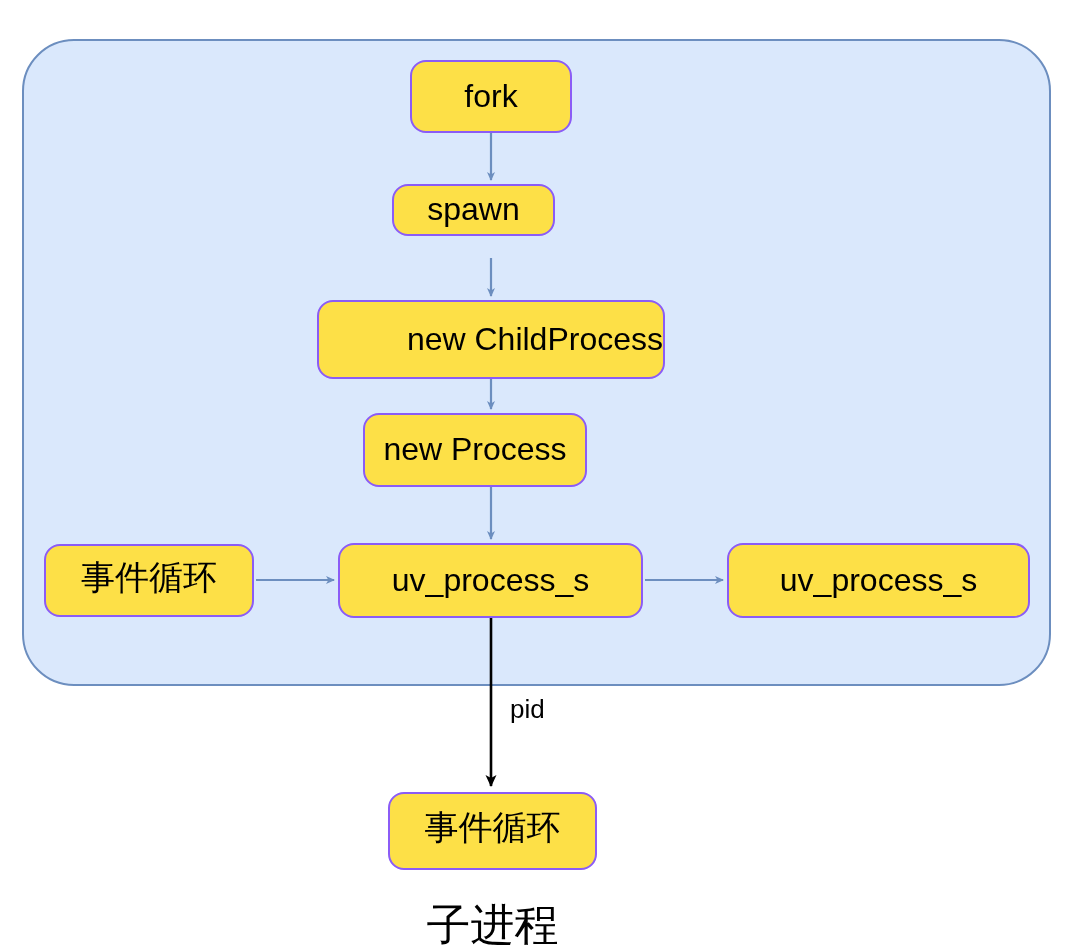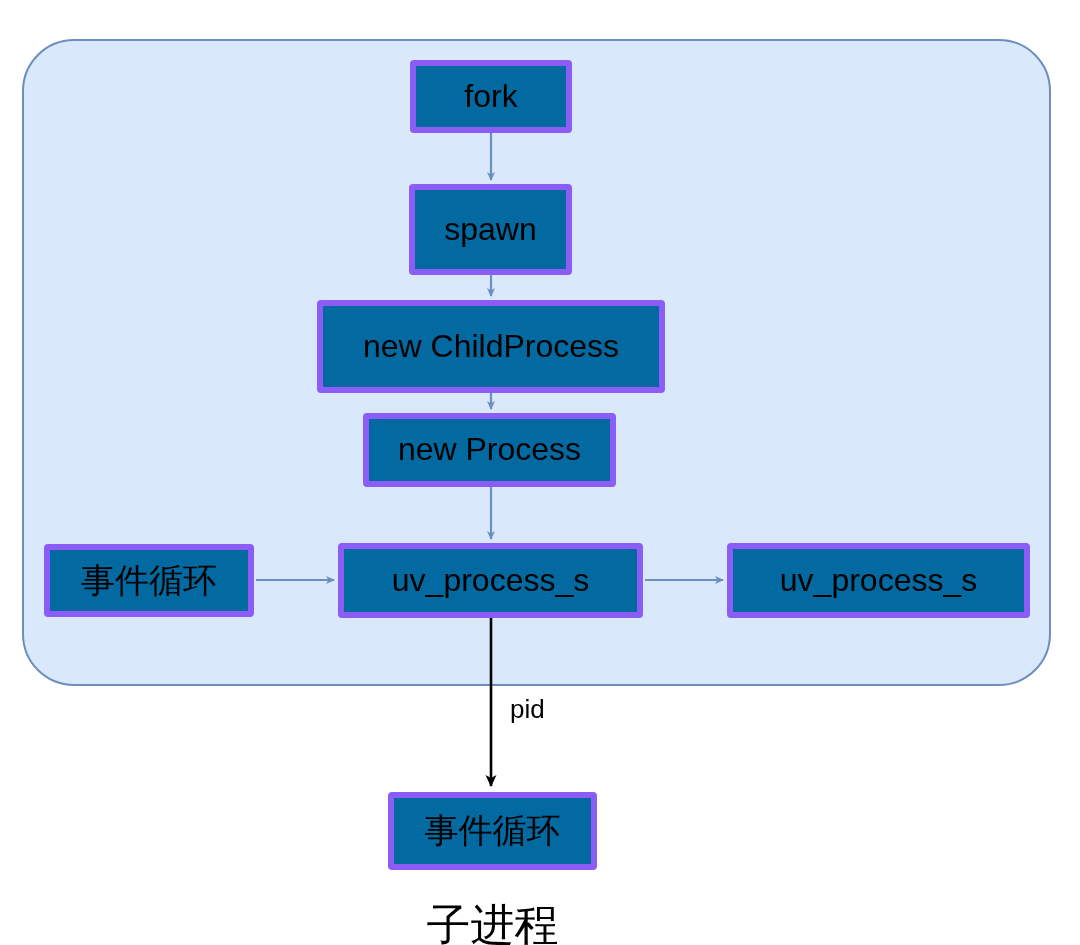--- a/index.html
+++ b/index.html
@@ -23,34 +23,34 @@
   .svg-layer {
     position: absolute;
     left: 0; top: 0;
     width: 1080px;
     height: 945px;
     pointer-events: none;
   }
   .node {
     position: absolute;
     box-sizing: border-box;
-    background: #0369a1;
-    border: 6px solid #8b5cf6;
-    border-radius: 4px;
+    background: #fde047;
+    border: 2px solid #8b5cf6;
+    border-radius: 16px;
     display: flex;
     align-items: center;
     justify-content: center;
     color: #000000;
     font-size: 32px;
     line-height: 1.1;
     letter-spacing: 0px;
     white-space: nowrap;
   }
   .node-cn {
-    font-family: Liberation Sans, sans-serif;
+    font-family: Liberation Mono, monospace;
     font-size: 34px;
   }
   .group-box {
     position: absolute;
     box-sizing: border-box;
     background: #dae8fc;
     border: 2px solid #6c8ebf;
     border-radius: 52px;
   }
   .edge-label {
@@ -110,29 +110,29 @@
 
     <g>
       <line x1="491" y1="618" x2="491" y2="786" stroke="#000000" stroke-width="2.6" marker-end="url(#arrow-black)"></line>
     </g>
   </svg>
 
   <div class="node" style="left:410px; top:60px; width:162px; height:73px;">
     <span>fork</span>
   </div>
 
-  <div class="node" style="left:409px; top:184px; width:163px; height:91px;justify-content:center;">
+  <div class="node" style="left:392px; top:184px; width:163px; height:52px;justify-content:center;">
     <span>spawn</span>
   </div>
 
-  <div class="node" style="left:317px; top:300px; width:348px; height:93px;">
+  <div class="node" style="left:317px; top:300px; width:348px; height:79px;justify-content:flex-end;">
     <span>new ChildProcess</span>
   </div>
 
-  <div class="node" style="left:363px; top:413px; width:253px; height:74px;">
+  <div class="node" style="left:363px; top:413px; width:224px; height:74px;">
     <span>new Process</span>
   </div>
 
   <div class="node node-cn" style="left:44px; top:544px; width:210px; height:73px;">
     <span>事件循环</span>
   </div>
 
   <div class="node" style="left:338px; top:543px; width:305px; height:75px;">
     <span>uv_process_s</span>
   </div>

